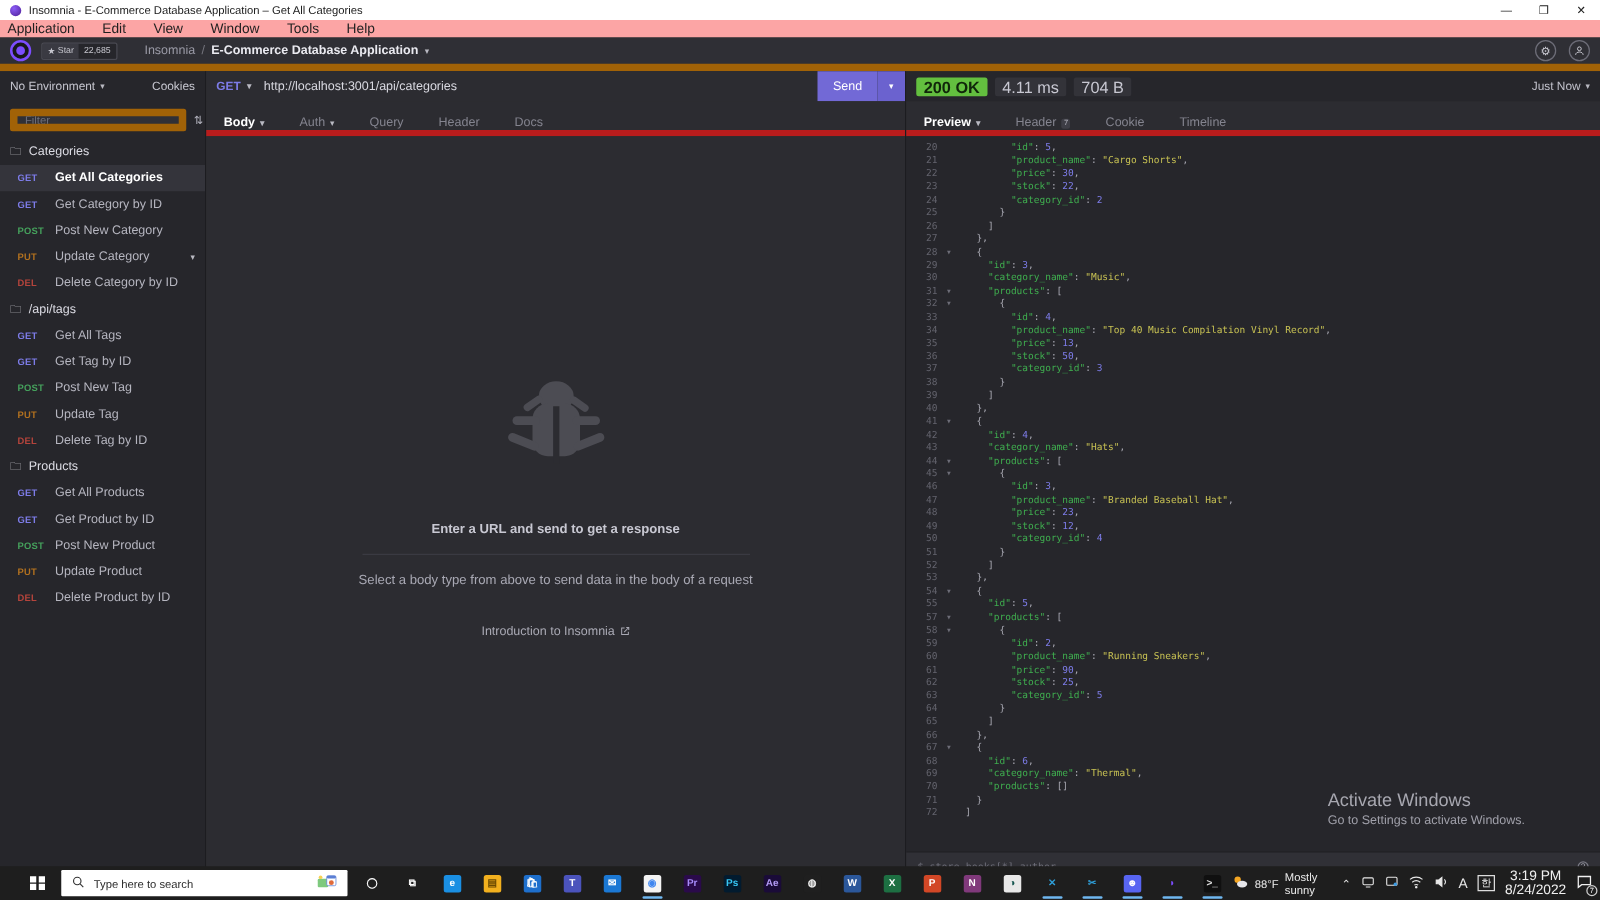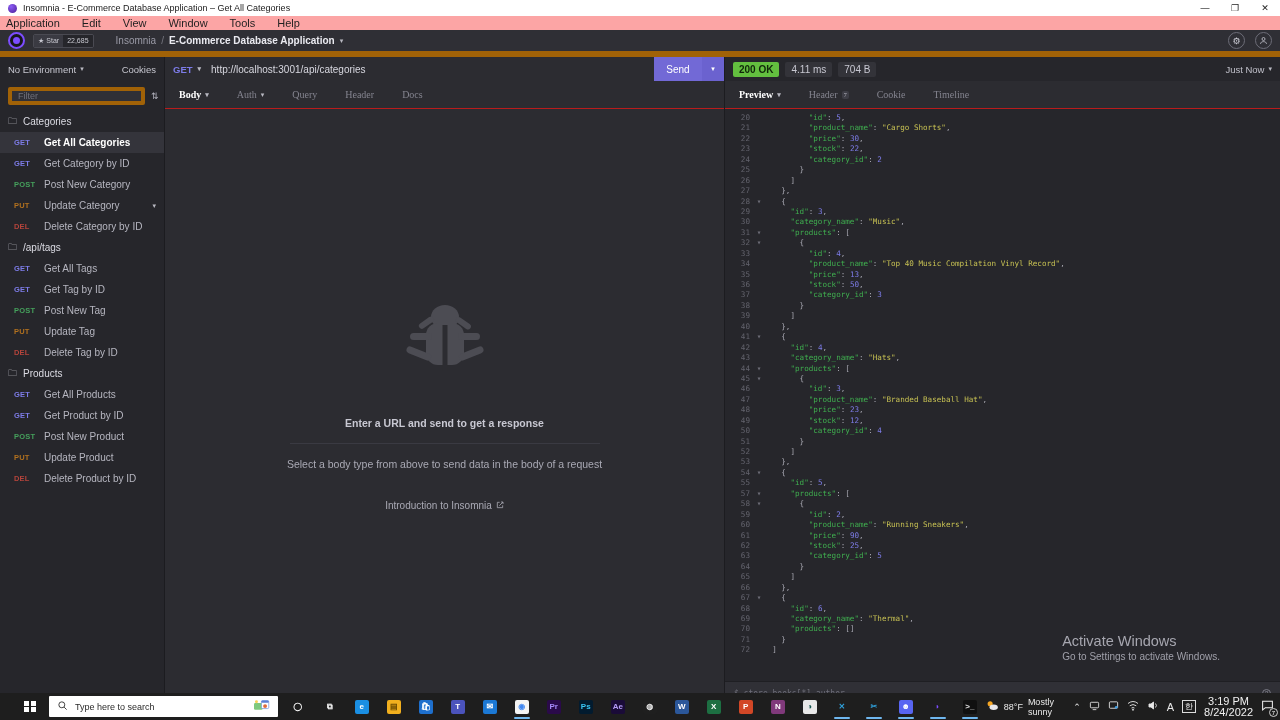--- a/index.html
+++ b/index.html
@@ -86,21 +86,21 @@
              border-right: 1px solid #1c1c20; }
   .env-row {
     height: 24px; display: flex; align-items: center;
     padding: 0 8px; font-size: 9.5px; color: #c6c6cf;
     justify-content: space-between;
   }
   .env-row .env { display: flex; align-items: center; gap: 4px; }
   .env-row .cookies { color: #c6c6cf; }
   .filter-row { height: 30px; display: flex; align-items: center; padding: 0 8px; gap: 6px; }
   .filter-input {
-    flex: 1; height: 18px; background: #303036; border: 4px solid #a16207;
+    flex: 1; height: 18px; background: #303036; border: 6px solid #a16207;
     border-radius: 2px; color: #8d8d98; font-size: 9px; padding: 0 6px;
     outline: none; font-family: "Liberation Sans", sans-serif;
   }
   .filter-input::placeholder { color: #6f6f7a; }
   .sort-icon, .gear-icon-side { color: #b4b4bf; font-size: 9px; display: flex; align-items: center; gap: 2px; }
 
   .folder-row {
     height: 21px; display: flex; align-items: center; gap: 6px;
     padding: 0 8px; font-size: 10px; color: #dcdce4;
   }
@@ -137,22 +137,22 @@
   .send-btn {
     width: 48px; height: 24px; background: #7269d6; color: #fff;
     font-size: 10px; display: flex; align-items: center; justify-content: center;
     border: none; font-family: "Liberation Sans", sans-serif;
   }
   .send-caret {
     width: 22px; height: 24px; background: #6b62cf; color: #fff;
     font-size: 7px; display: flex; align-items: center; justify-content: center;
   }
   .tabs {
-    height: 28px; display: flex; align-items: center;
-    border-bottom: 1px solid #b91c1c; background: #2c2c31; font-family: Liberation Serif, serif;
+    height: 28px; display: flex; align-items: flex-end;
+    border-bottom: 5px solid #b91c1c; background: #2c2c31;
   }
   .tab {
     display: flex; align-items: center; gap: 4px; padding: 0 14px;
     font-size: 10px; color: #84848f;
   }
   .tab.active { color: #ffffff; font-weight: bold; }
   .tab sup { font-size: 6px; background: #3e3e46; padding: 1px 2px; border-radius: 2px; color: #b9b9c3; }
 
   .empty-state {
     flex: 1; display: flex; flex-direction: column;
@@ -166,21 +166,21 @@
   .empty-link {
     margin-top: 30px; font-size: 10px; color: #a9a9b4;
     display: flex; align-items: center; gap: 4px;
   }
 
   
   .response-pane { width: 555px; background: #26262b; display: flex; flex-direction: column; position: relative; }
   .status-bar { height: 24px; display: flex; align-items: center; padding: 0 8px; gap: 6px; }
   .pill {
     height: 15px; display: flex; align-items: center; padding: 0 6px;
-    font-size: 10px; border-radius: 2px; color: #c8c8d2; background: #333339;
+    font-size: 13px; border-radius: 2px; color: #c8c8d2; background: #333339;
   }
   .pill.ok { background: #63bf3f; color: #10260a; font-weight: bold; }
   .status-right { margin-left: auto; font-size: 9.5px; color: #c0c0ca;
     display: flex; align-items: center; gap: 4px; }
 
   .json-view {
     flex: 1; overflow: hidden; background: #26262b;
     font-family: "DejaVu Sans Mono", monospace; font-size: 7.6px; line-height: 10.45px;
     padding-top: 4px;
   }

